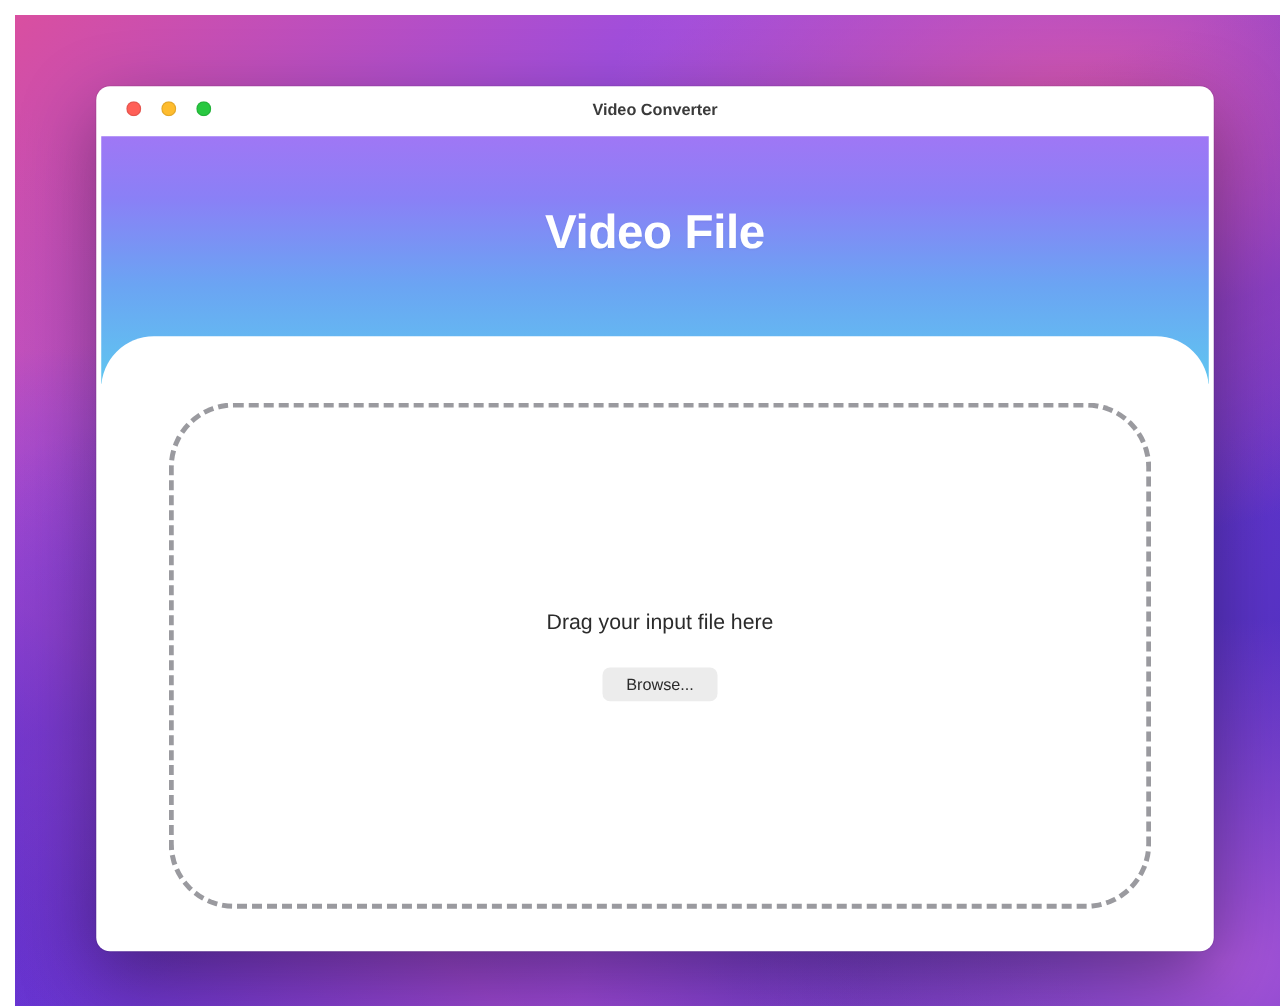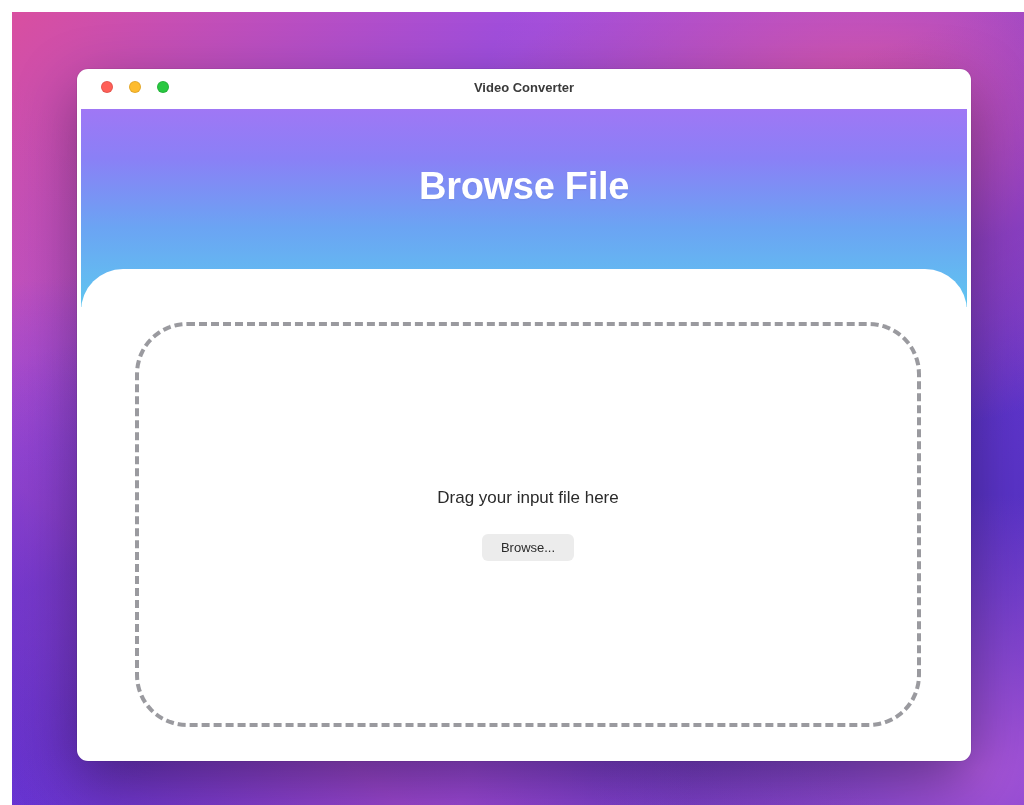--- a/index.html
+++ b/index.html
@@ -174,21 +174,21 @@
   <div class="titlebar">
     <div class="traffic-lights">
       <div class="traffic-light tl-close"></div>
       <div class="traffic-light tl-min"></div>
       <div class="traffic-light tl-max"></div>
     </div>
     <div class="window-title">Video Converter</div>
   </div>
 
   <div class="header-panel">
-    <div class="header-title">Browse File</div>
+    <div class="header-title">Video File</div>
   </div>
 
   <div class="content-card">
     <div class="drop-zone">
       <div class="drop-text">Drag your input file here</div>
       <button class="browse-btn">Browse...</button>
     </div>
   </div>
 
 </div>

